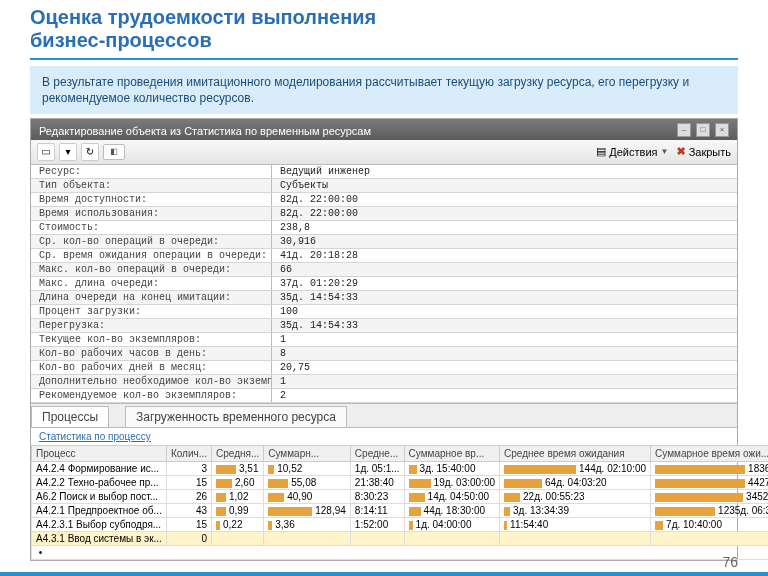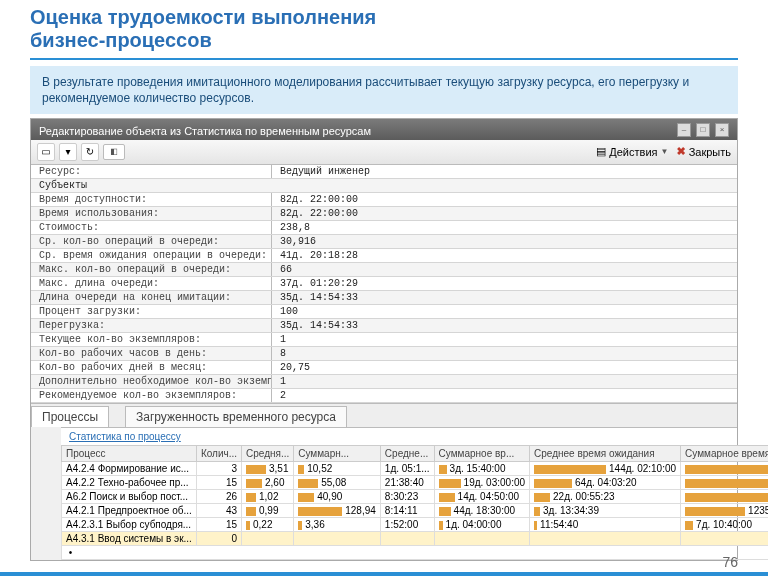--- a/index.html
+++ b/index.html
@@ -18,21 +18,21 @@
   .tr-link { display: flex; align-items: center; gap: 3px; cursor: pointer; }
   .red-x { color: #c0392b; font-weight: bold; }
   .prop-grid { background: #fff; }
   .prop-row { display: flex; border-bottom: 1px solid #d5d5d5; font-size: 10px; font-family: Liberation Mono, monospace; }
   .prop-row:nth-child(even) { background: #f4f4f4; }
   .prop-label { width: 241px; padding: 1px 8px; border-right: 1px solid #bbb; color: #444; white-space: nowrap; overflow: hidden; }
   .prop-value { flex: 1; padding: 1px 8px; color: #222; }
   .tabs { background: #eee; border-top: 1px solid #bbb; display: flex; padding-top: 2px; }
   .tab { padding: 3px 10px; border: 1px solid #bbb; border-bottom: none; background: #fafafa; margin-right: 16px; font-size: 12px; color: #444; }
   .tab.active { background: #fff; }
-  .process-area { background: #fff; border-top: 1px solid #bbb; margin-left: 30px; }
+  .process-area { background: #fff; border-top: 1px solid #bbb; }
   .stat-link { color: #2a6fb5; text-decoration: underline; font-size: 10px; padding: 3px 8px; display: inline-block; cursor: pointer; }
   .ptable { width: 100%; border-collapse: collapse; font-size: 10px; }
   .ptable th { background: #f0f0f0; border: 1px solid #ccc; padding: 2px 4px; font-weight: normal; color: #444; text-align: left; white-space: nowrap; overflow: hidden; }
   .ptable td { border: 1px solid #ddd; padding: 1px 4px; white-space: nowrap; overflow: hidden; }
   .ptable tr.selected td { background: #fff3c9; }
   .bar { display:inline-block; height: 9px; background: #e6a23c; vertical-align: middle; margin-right: 3px; }
   .page-num { position: absolute; right: 30px; bottom: 6px; font-size: 14px; color: #666; }
   .bottom-bar { position: absolute; bottom: 0; left: 0; right: 0; height: 4px; background: #2a8fd5; }
   .tri { color: #555; font-size: 8px; }
 </style>
@@ -77,20 +77,21 @@
       </span>
     </div>
   </div>
 
   <div class="prop-grid" id="prop-grid">
       <div class="prop-row">
         <div class="prop-label">Ресурс:</div>
         <div class="prop-value">Ведущий инженер</div>
       </div>
       <div class="prop-row">
+        <div class="prop-label">Тип объекта:</div>
         <div class="prop-value">Субъекты</div>
       </div>
       <div class="prop-row">
         <div class="prop-label">Время доступности:</div>
         <div class="prop-value">82д. 22:00:00</div>
       </div>
       <div class="prop-row">
         <div class="prop-label">Время использования:</div>
         <div class="prop-value">82д. 22:00:00</div>
       </div>

